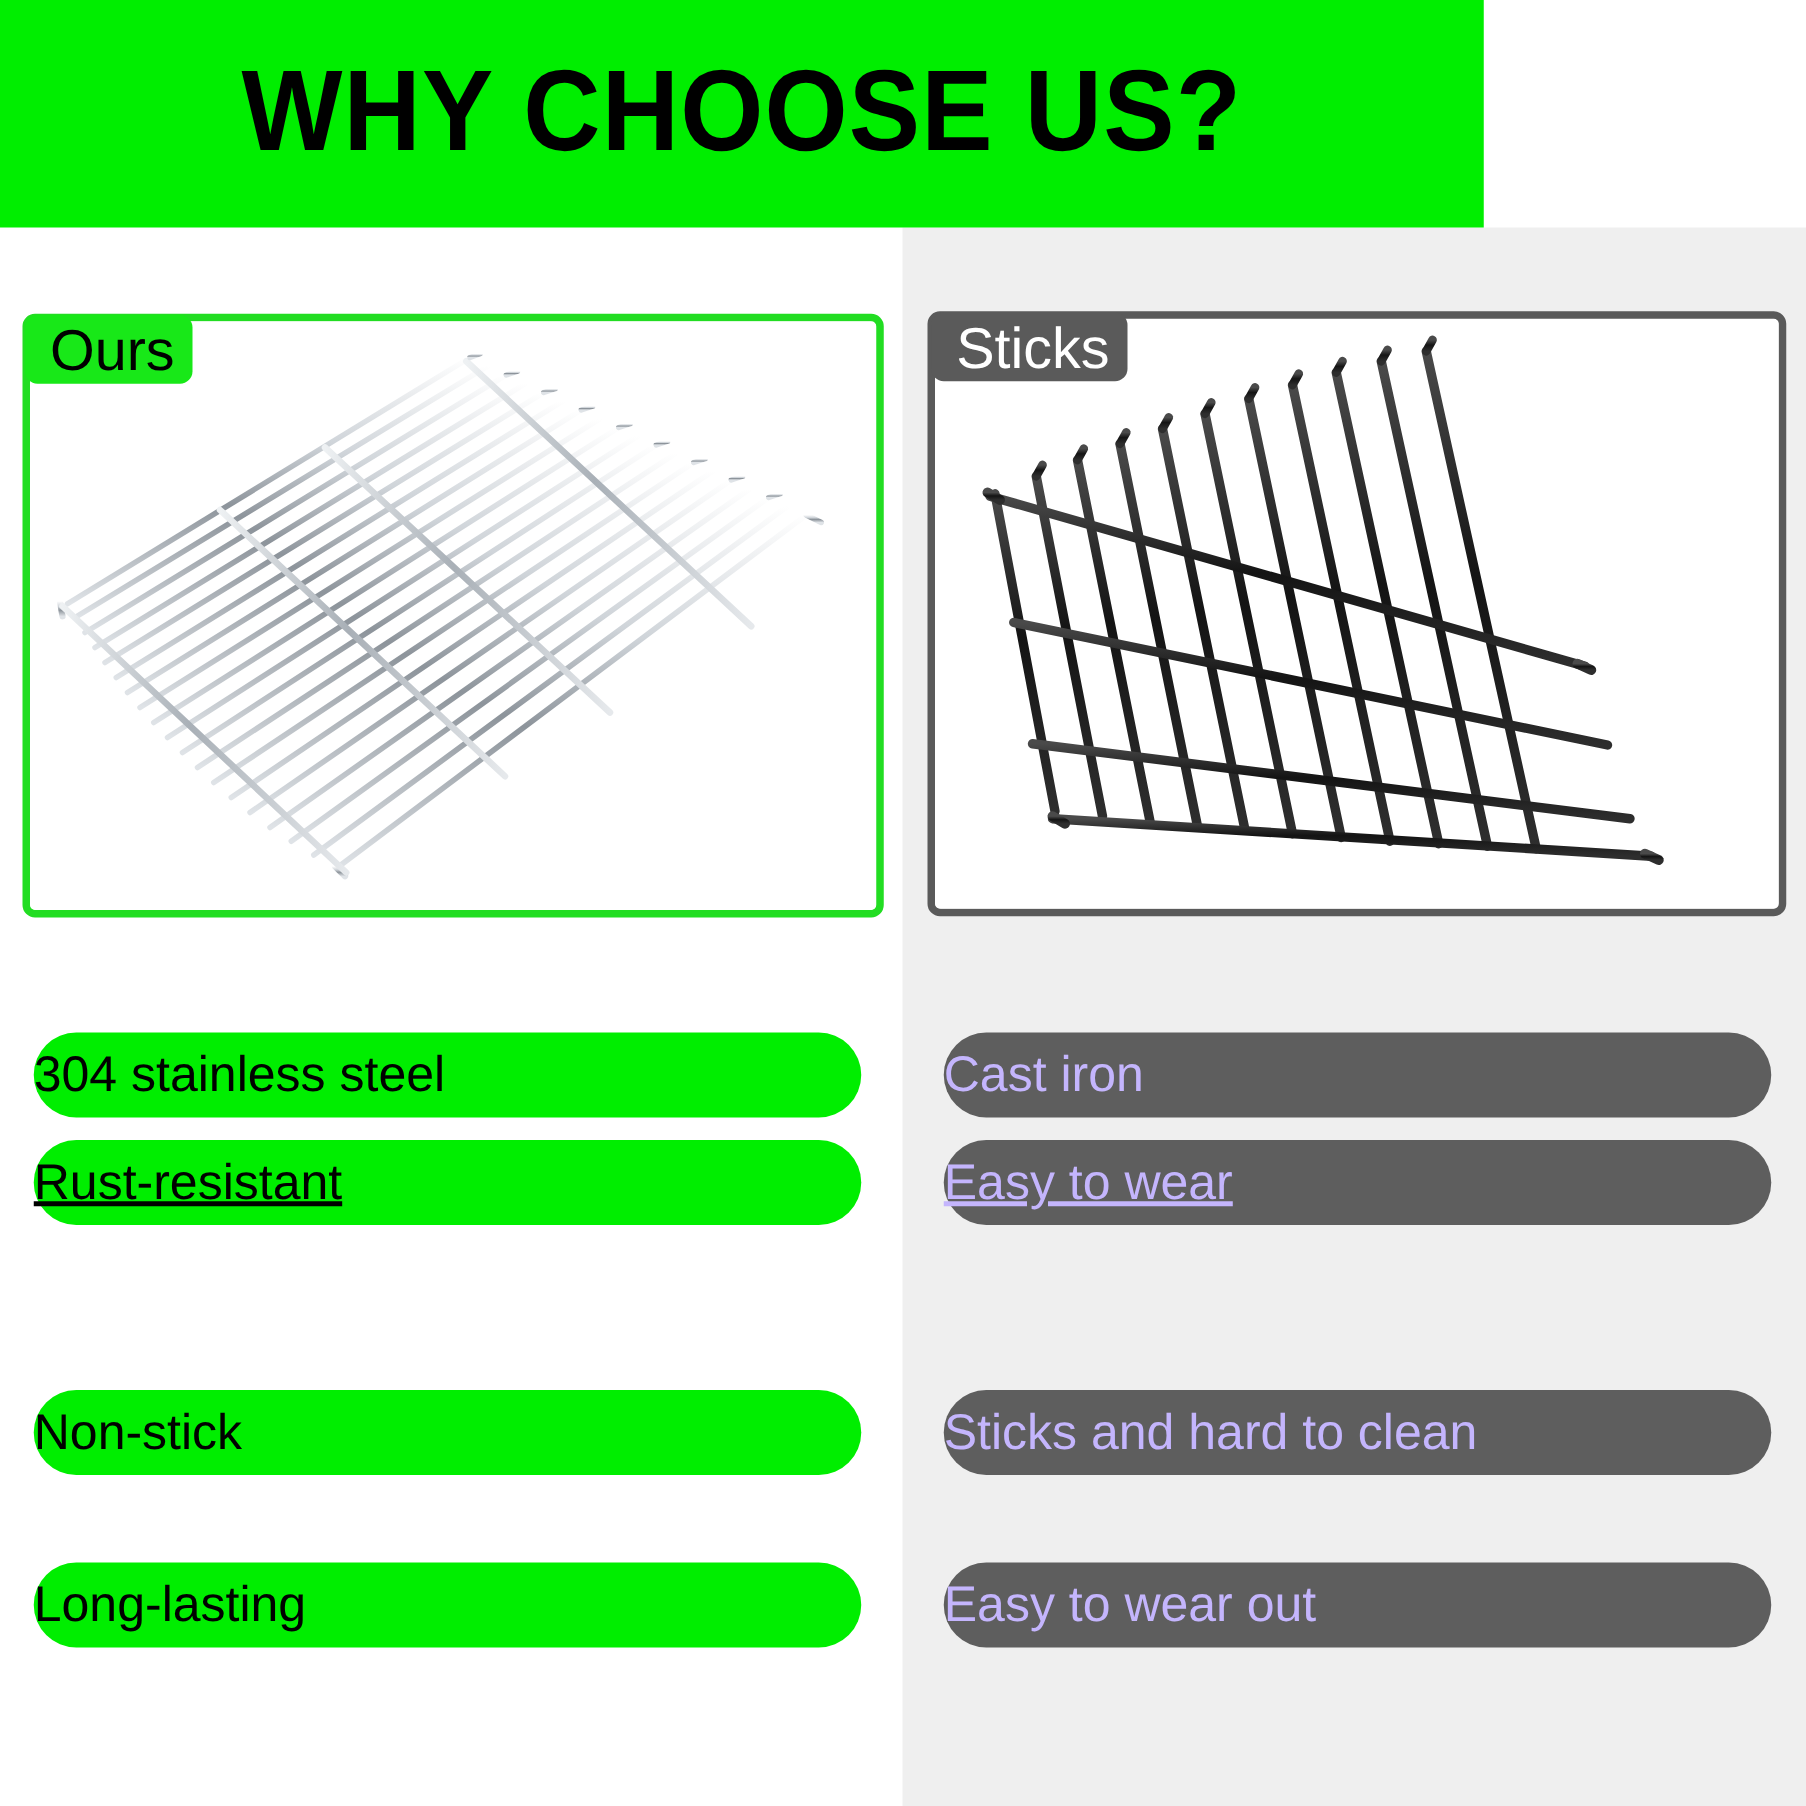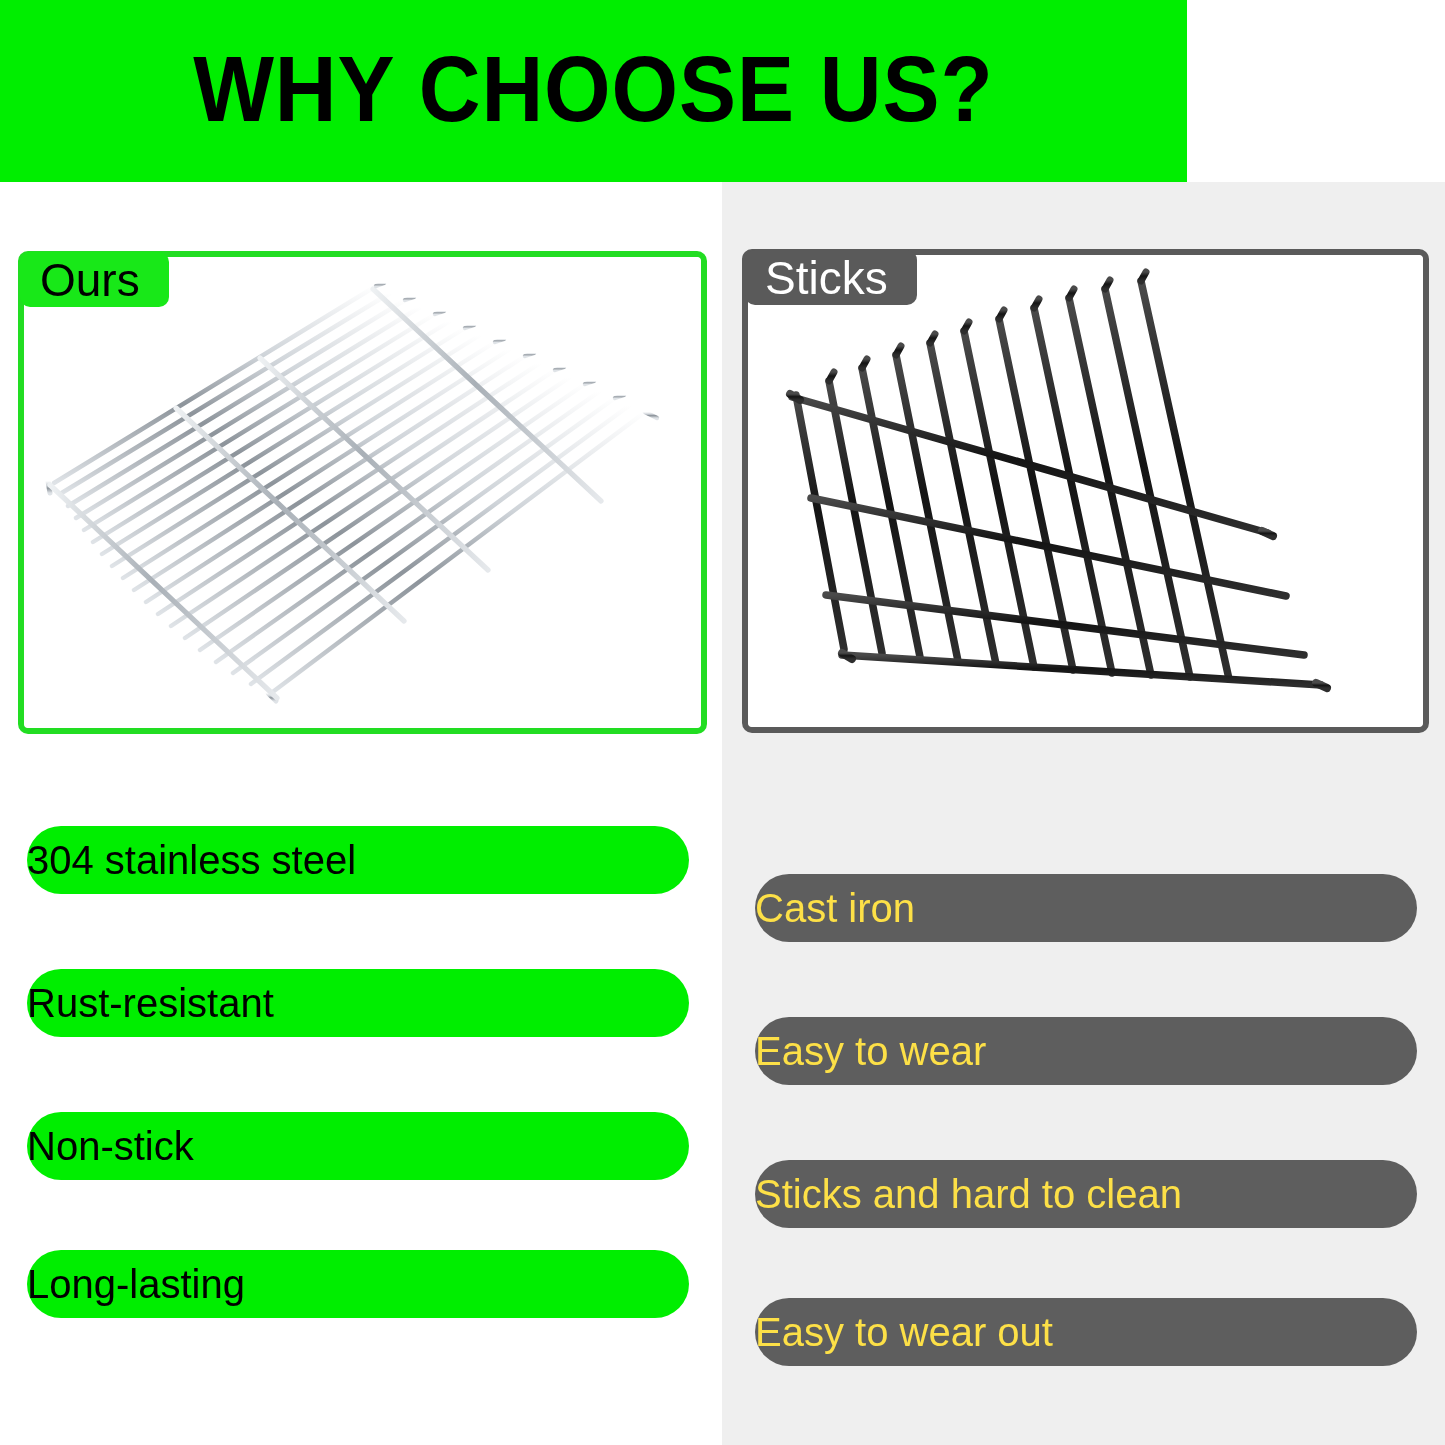--- a/index.html
+++ b/index.html
@@ -83,21 +83,21 @@
   }
   .card-img-wrap svg { display: block; width: 100%; height: 100%; }
 
   
   .badge {
     position: absolute;
     display: flex;
     align-items: center;
     justify-content: flex-end;
     border-radius: 10px;
-    padding: 0 29px 0 20px;
+    padding: 0 14px 0 20px;
     box-sizing: border-box;
     line-height: 1;
     white-space: nowrap;
     z-index: 5;
   }
   .badge-ours {
     left: 20px; top: 252px;
     height: 55px;
     background: #18e818;
     color: #000000;
@@ -131,27 +131,26 @@
     background: #00ee00;
     color: #000000;
     font-size: 40px;
     font-weight: 500;
   }
   .pill-others {
     left: 755px;
     width: 662px;
     height: 68px;
     background: #5e5e5e;
-    color: #fde047;
+    color: #c4b5fd;
     font-size: 40px;
     font-weight: 500;
-    margin-top: 48px;
   }
   .row0 { top: 826px; }
-  .row1 { top: 969px; }
+  .row1 { top: 912px; text-decoration: underline; }
   .row2 { top: 1112px; }
   .row3 { top: 1250px; }
 </style>
 </head>
 <body>
 
 <div class="page">
 
   <div class="bg-left"></div>
   <div class="bg-right"></div>

